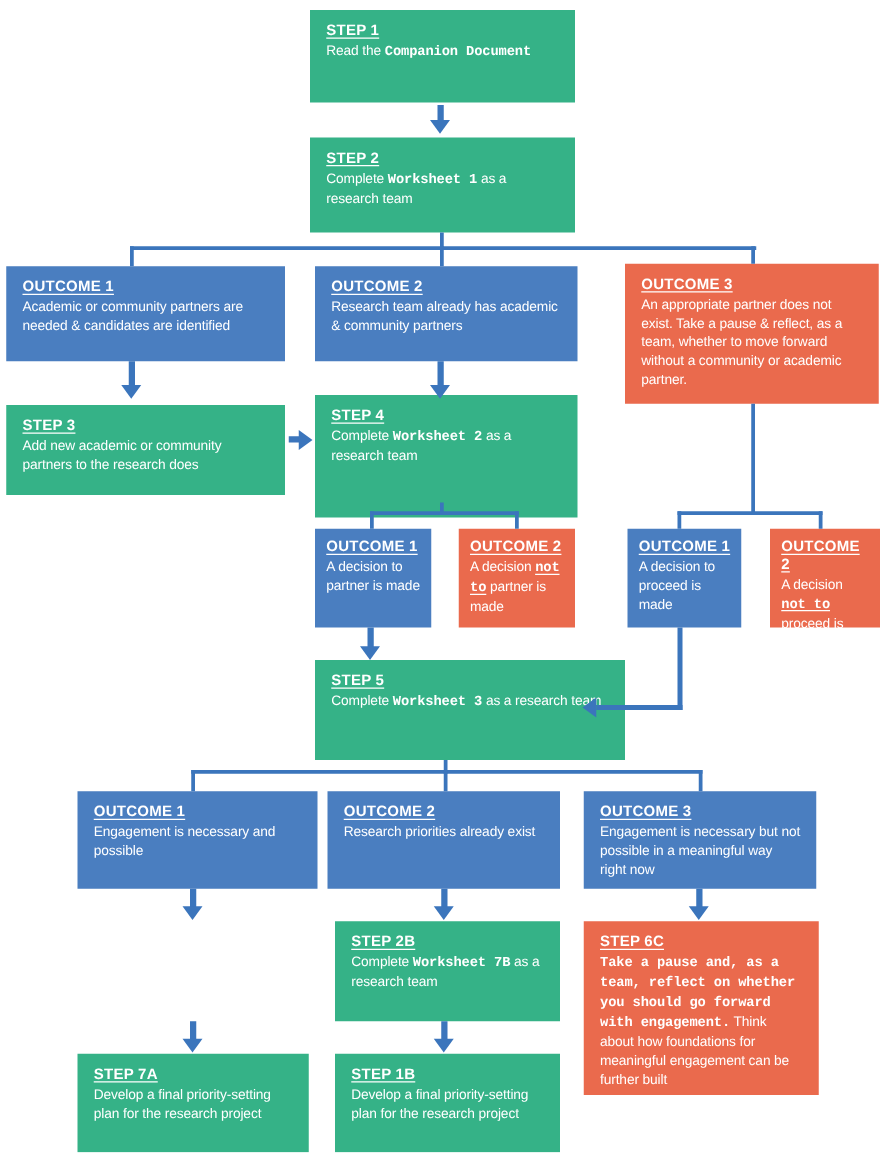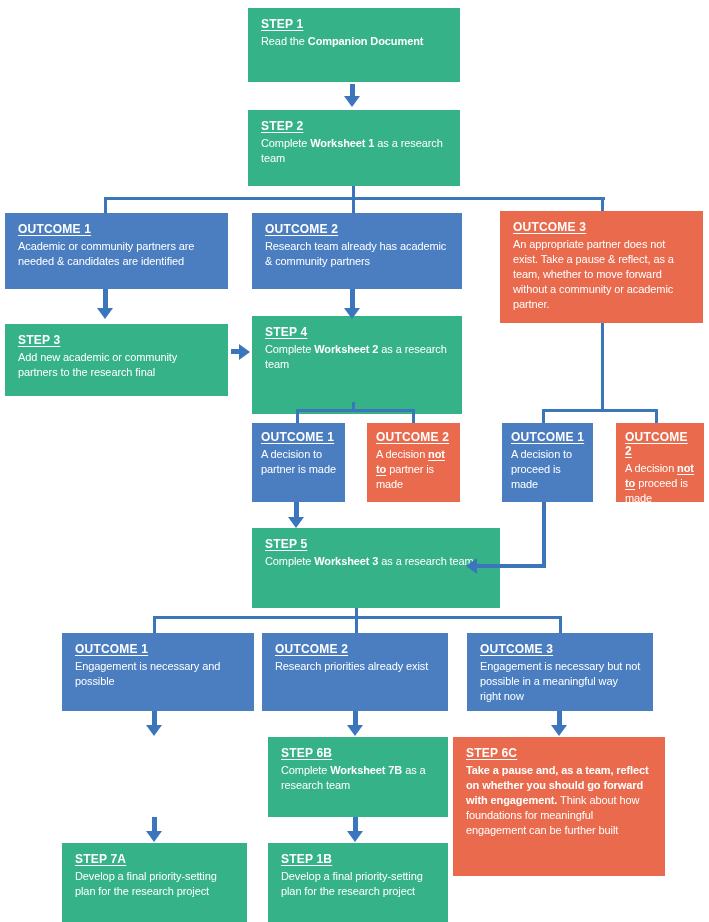--- a/index.html
+++ b/index.html
@@ -9,21 +9,21 @@
   #canvas{position:relative;width:709px;height:922px;background:var(--bg);overflow:hidden;
           font-family:"Liberation Sans",sans-serif;}
   .box{position:absolute;box-sizing:border-box;color:var(--text);padding:9px 12px 0 13px;}
   .box.green{background:var(--green);}
   .box.blue{background:var(--blue);}
   .box.orange{background:var(--orange);}
   .box h3{margin:0 0 3px 0;font-size:12px;font-weight:700;letter-spacing:.2px;
           text-decoration:underline;text-underline-offset:2px;}
   .box .body{font-size:11px;line-height:1.36;letter-spacing:-.1px;}
   .box.small{padding:7px 8px 0 9px;}
-  .seg-b{font-weight:700;}
+  .seg-b{font-weight:700;font-family:Liberation Mono, monospace;}
   .seg-u{text-decoration:underline;text-underline-offset:2px;}
   .vline,.hline{position:absolute;background:var(--line);}
   .ah-down{position:absolute;width:0;height:0;border-left:8px solid transparent;
            border-right:8px solid transparent;border-top:11px solid var(--line);}
   .ah-right{position:absolute;width:0;height:0;border-top:8px solid transparent;
             border-bottom:8px solid transparent;border-left:11px solid var(--line);}
   .ah-left{position:absolute;width:0;height:0;border-top:8px solid transparent;
            border-bottom:8px solid transparent;border-right:11px solid var(--line);}
 </style>
 </head>
@@ -51,21 +51,21 @@
     <div class="body"><span>Research team already has academic &amp; community partners</span></div>
   </div>
 
   <div class="box orange" style="left:500px;top:211px;width:203px;height:112px">
     <h3>OUTCOME 3</h3>
     <div class="body"><span>An appropriate partner does not exist. Take a pause &amp; reflect, as a team, whether to move forward without a community or academic partner.</span></div>
   </div>
 
   <div class="box green" style="left:5px;top:324px;width:223px;height:72px">
     <h3>STEP 3</h3>
-    <div class="body"><span>Add new academic or community partners to the research final</span></div>
+    <div class="body"><span>Add new academic or community partners to the research does</span></div>
   </div>
 
   <div class="box green" style="left:252px;top:316px;width:210px;height:98px">
     <h3>STEP 4</h3>
     <div class="body"><span>Complete </span><span class="seg-b">Worksheet 2</span><span> as a research team</span></div>
   </div>
 
   <div class="box blue small" style="left:252px;top:423px;width:93px;height:79px">
     <h3>OUTCOME 1</h3>
     <div class="body"><span>A decision to partner is made</span></div>
@@ -101,25 +101,25 @@
     <div class="body"><span>Research priorities already exist</span></div>
   </div>
 
   <div class="box blue" style="left:467px;top:633px;width:186px;height:78px">
     <h3>OUTCOME 3</h3>
     <div class="body"><span>Engagement is necessary but not possible in a meaningful way right now</span></div>
   </div>
 
 
   <div class="box green" style="left:268px;top:737px;width:180px;height:80px">
-    <h3>STEP 6B</h3>
+    <h3>STEP 2B</h3>
     <div class="body"><span>Complete </span><span class="seg-b">Worksheet 7B</span><span> as a research team</span></div>
   </div>
 
-  <div class="box orange" style="left:453px;top:737px;width:212px;height:139px">
+  <div class="box orange" style="left:467px;top:737px;width:188px;height:139px">
     <h3>STEP 6C</h3>
     <div class="body"><span class="seg-b">Take a pause and, as a team, reflect on whether you should go forward with engagement.</span><span> Think about how foundations for meaningful engagement can be further built</span></div>
   </div>
 
   <div class="box green" style="left:62px;top:843px;width:185px;height:79px">
     <h3>STEP 7A</h3>
     <div class="body"><span>Develop a final priority-setting plan for the research project</span></div>
   </div>
 
   <div class="box green" style="left:268px;top:843px;width:180px;height:79px">

